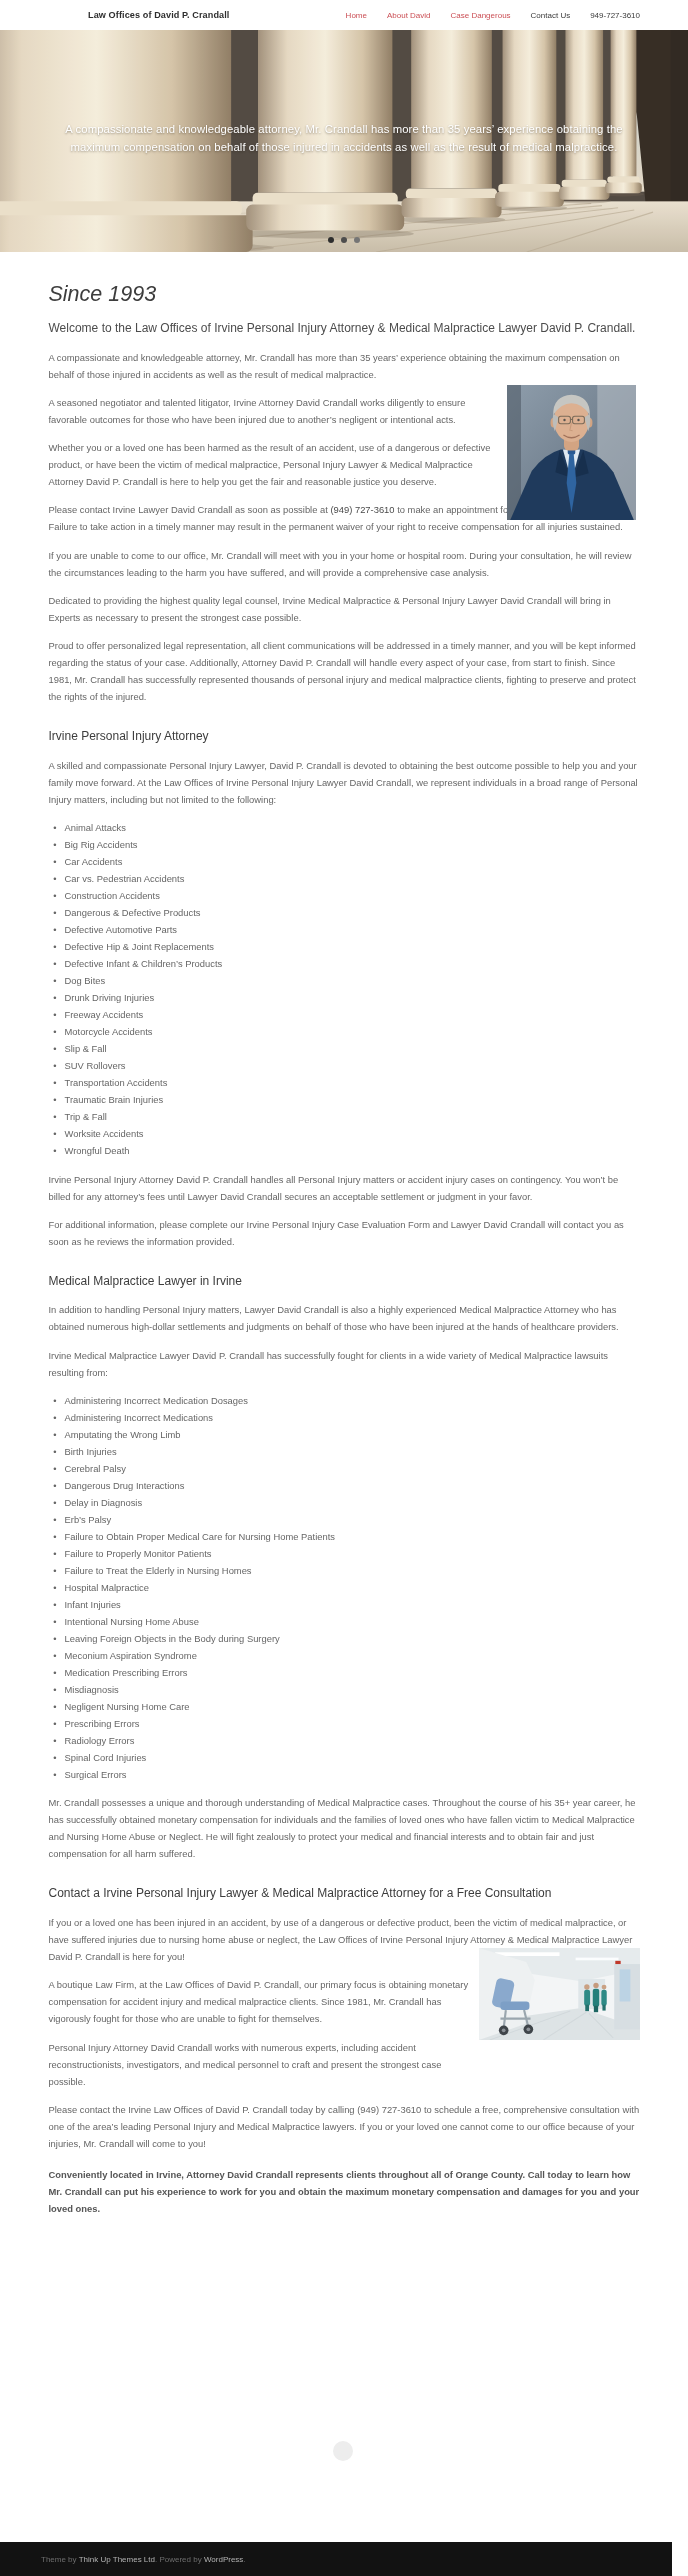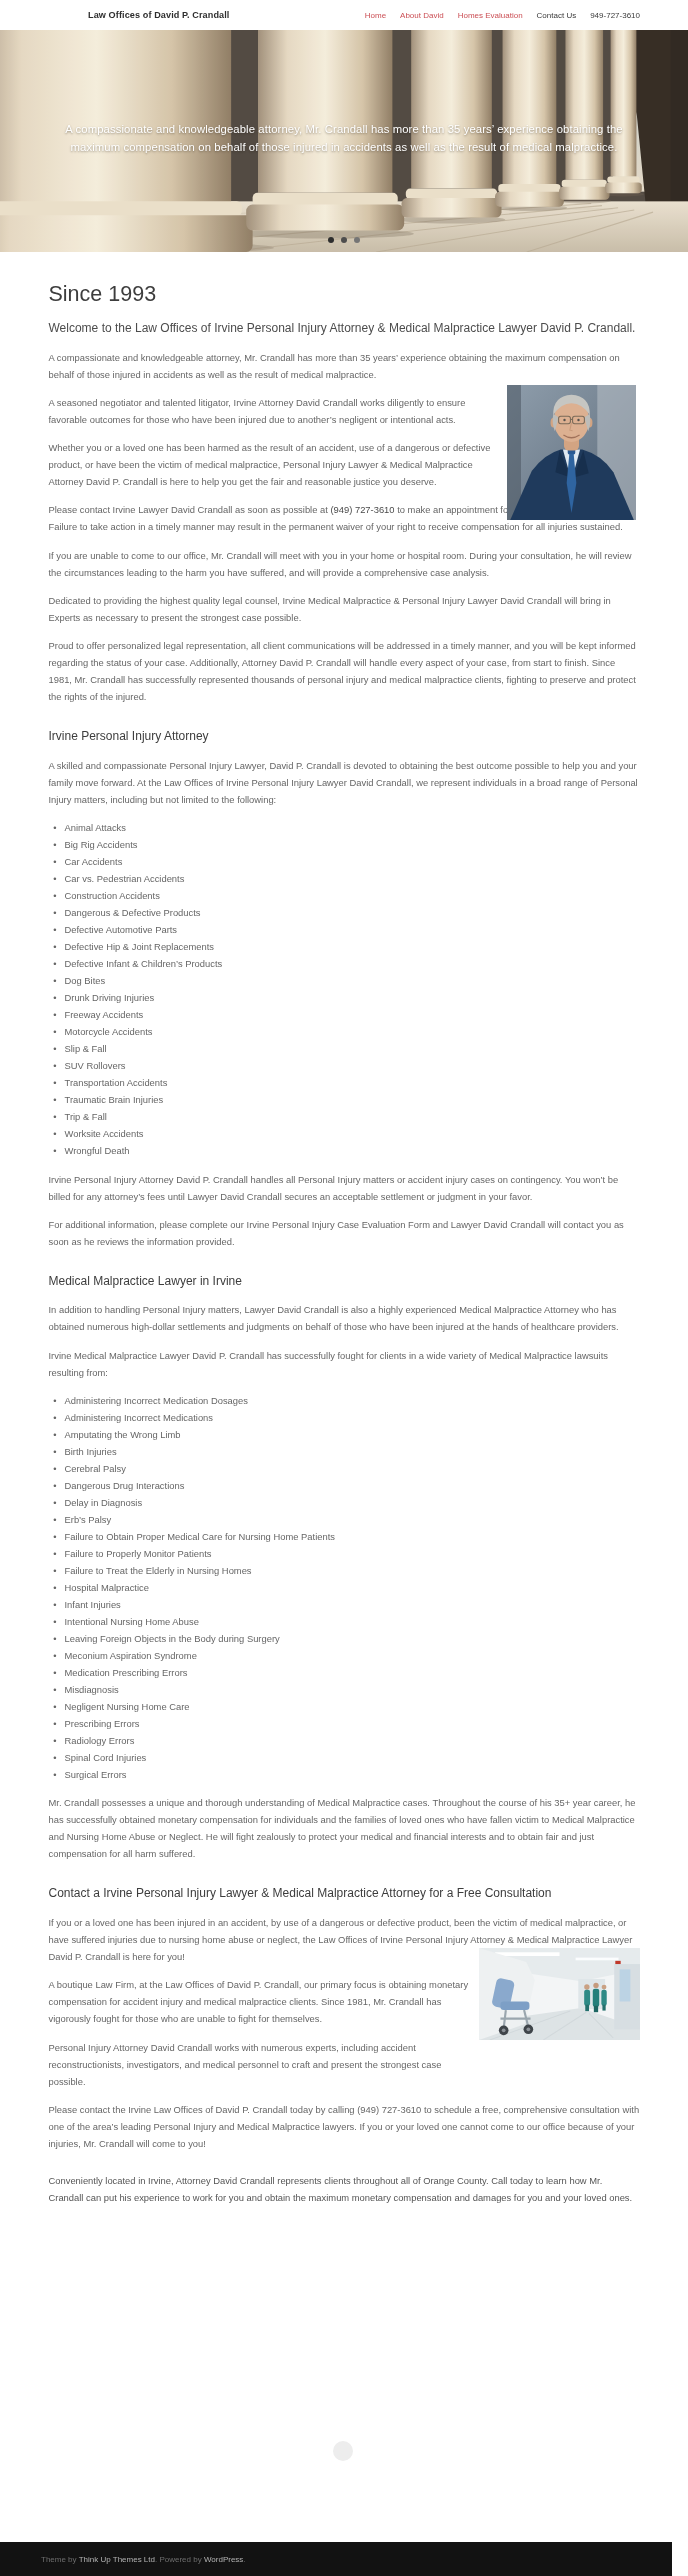--- a/index.html
+++ b/index.html
@@ -2,49 +2,49 @@
 <html style="font-size:8.6px"><head>
 <meta charset="utf-8">
 <style>
   html,body{margin:0;padding:0;background:#fff;}
   body{font-family:"Liberation Sans",sans-serif;}
   .page{width:688px;height:2576px;position:relative;margin:0 auto;background:#fff;overflow:hidden;}
 
   
   .site-header{height:30px;display:flex;align-items:center;justify-content:space-between;padding:0 48px;box-sizing:border-box;background:#fff;margin-left:40px;}
   .site-title{font-size:9.1px;font-weight:bold;color:#2e2e2e;letter-spacing:0.1px;}
-  .main-nav{display:flex;align-items:center;gap:14px;font-size:8px;}
+  .main-nav{display:flex;align-items:center;gap:20px;font-size:8px;}
   .main-nav a{text-decoration:none;color:#3a3a3a;}
   .main-nav a.accent{color:#cb4f55;}
 
   
   .hero{position:relative;height:222px;overflow:hidden;background:#cdbfa9;}
   .hero svg.bg{position:absolute;left:0;top:0;width:100%;height:100%;display:block;}
   .hero-caption{position:absolute;top:90px;left:50%;transform:translateX(-50%);width:581px;text-align:center;color:#ffffff;font-size:11.3px;line-height:18px;letter-spacing:0.1px;text-shadow:0 0.5px 2.2px rgba(40,30,20,.45);}
   .hero-dots{position:absolute;left:50%;bottom:9.1px;transform:translateX(-50%);display:flex;gap:7px;}
   .dot{width:6px;height:6px;border-radius:50%;border:none;padding:0;cursor:pointer;}
   .dot.d1{background:#2e2e2e;}
   .dot.d2{background:#4d4d4d;}
   .dot.d3{background:#757575;}
 
   
   .container{width:591px;margin:0 auto;color:#666;font-size:9.4px;line-height:17px;}
-  .page-h1{font-size:21.5px;line-height:25px;color:#3d3d3d;font-weight:normal;margin:30px 0 12px;}
+  .page-h1{font-size:21.5px;line-height:25px;color:#3d3d3d;font-weight:normal;margin:30px 0 12px;font-style:italic;}
   .subtitle{font-size:12px;line-height:18.3px;color:#4c4c4c;margin:12px 0 0;}
   .container p{margin:11.3px 0 0;}
   .section-h2{font-size:12px;line-height:18.3px;color:#3d3d3d;font-weight:normal;margin:22px 0 0;}
   ul.bullets{list-style:none;margin:11.3px 0 0;padding:0;}
   ul.bullets li{position:relative;padding-left:16px;line-height:17px;}
   ul.bullets li::before{content:"\2022";position:absolute;left:4.8px;top:0;color:#666;}
   .rel{position:relative;}
   .narrow-850{max-width:455px;}
   .narrow-790{max-width:425px;}
   .narrow-795{max-width:427px;}
   .phone-strong{font-weight:normal;color:#4a4a4a;}
-  p.closing{font-weight:normal;color:#555;margin-top:20px;}
+  p.closing{font-weight:bold;color:#555;margin-top:14px;}
 
   .attorney-photo{position:absolute;top:-9.1px;right:3.2px;width:129px;height:135px;overflow:hidden;}
   .attorney-photo svg{display:block;width:100%;height:100%;}
   .hospital-photo{position:absolute;top:34px;right:0;width:161px;height:92px;overflow:hidden;}
   .hospital-photo svg{display:block;width:100%;height:100%;}
 
   .scroll-top{position:absolute;left:333px;top:2441px;width:20.4px;height:20.4px;border-radius:50%;background:#ededed;border:none;cursor:pointer;}
 
   
   .site-footer{position:absolute;left:0;right:16px;bottom:0;height:34px;background:#121212;display:flex;align-items:center;padding:0 41px;box-sizing:border-box;font-size:8px;color:#6e6e6e;}
@@ -53,21 +53,21 @@
 </head>
 <body>
 
 <div class="page">
 
   <header class="site-header">
     <div class="site-title">Law Offices of David P. Crandall</div>
     <nav class="main-nav">
       <a href="#" class="accent">Home</a>
       <a href="#" class="accent">About David</a>
-      <a href="#" class="accent">Homes Evaluation</a>
+      <a href="#" class="accent">Case Dangerous</a>
       <a href="#">Contact Us</a>
       <a href="#">949-727-3610</a>
     </nav>
   </header>
 
   <section class="hero">
     <svg class="bg" viewBox="0 0 1280 412" preserveAspectRatio="none" aria-hidden="true">
       <defs>
         <linearGradient id="colg" x1="0" y1="0" x2="1" y2="0">
           <stop offset="0" stop-color="#9c8b76"></stop>

